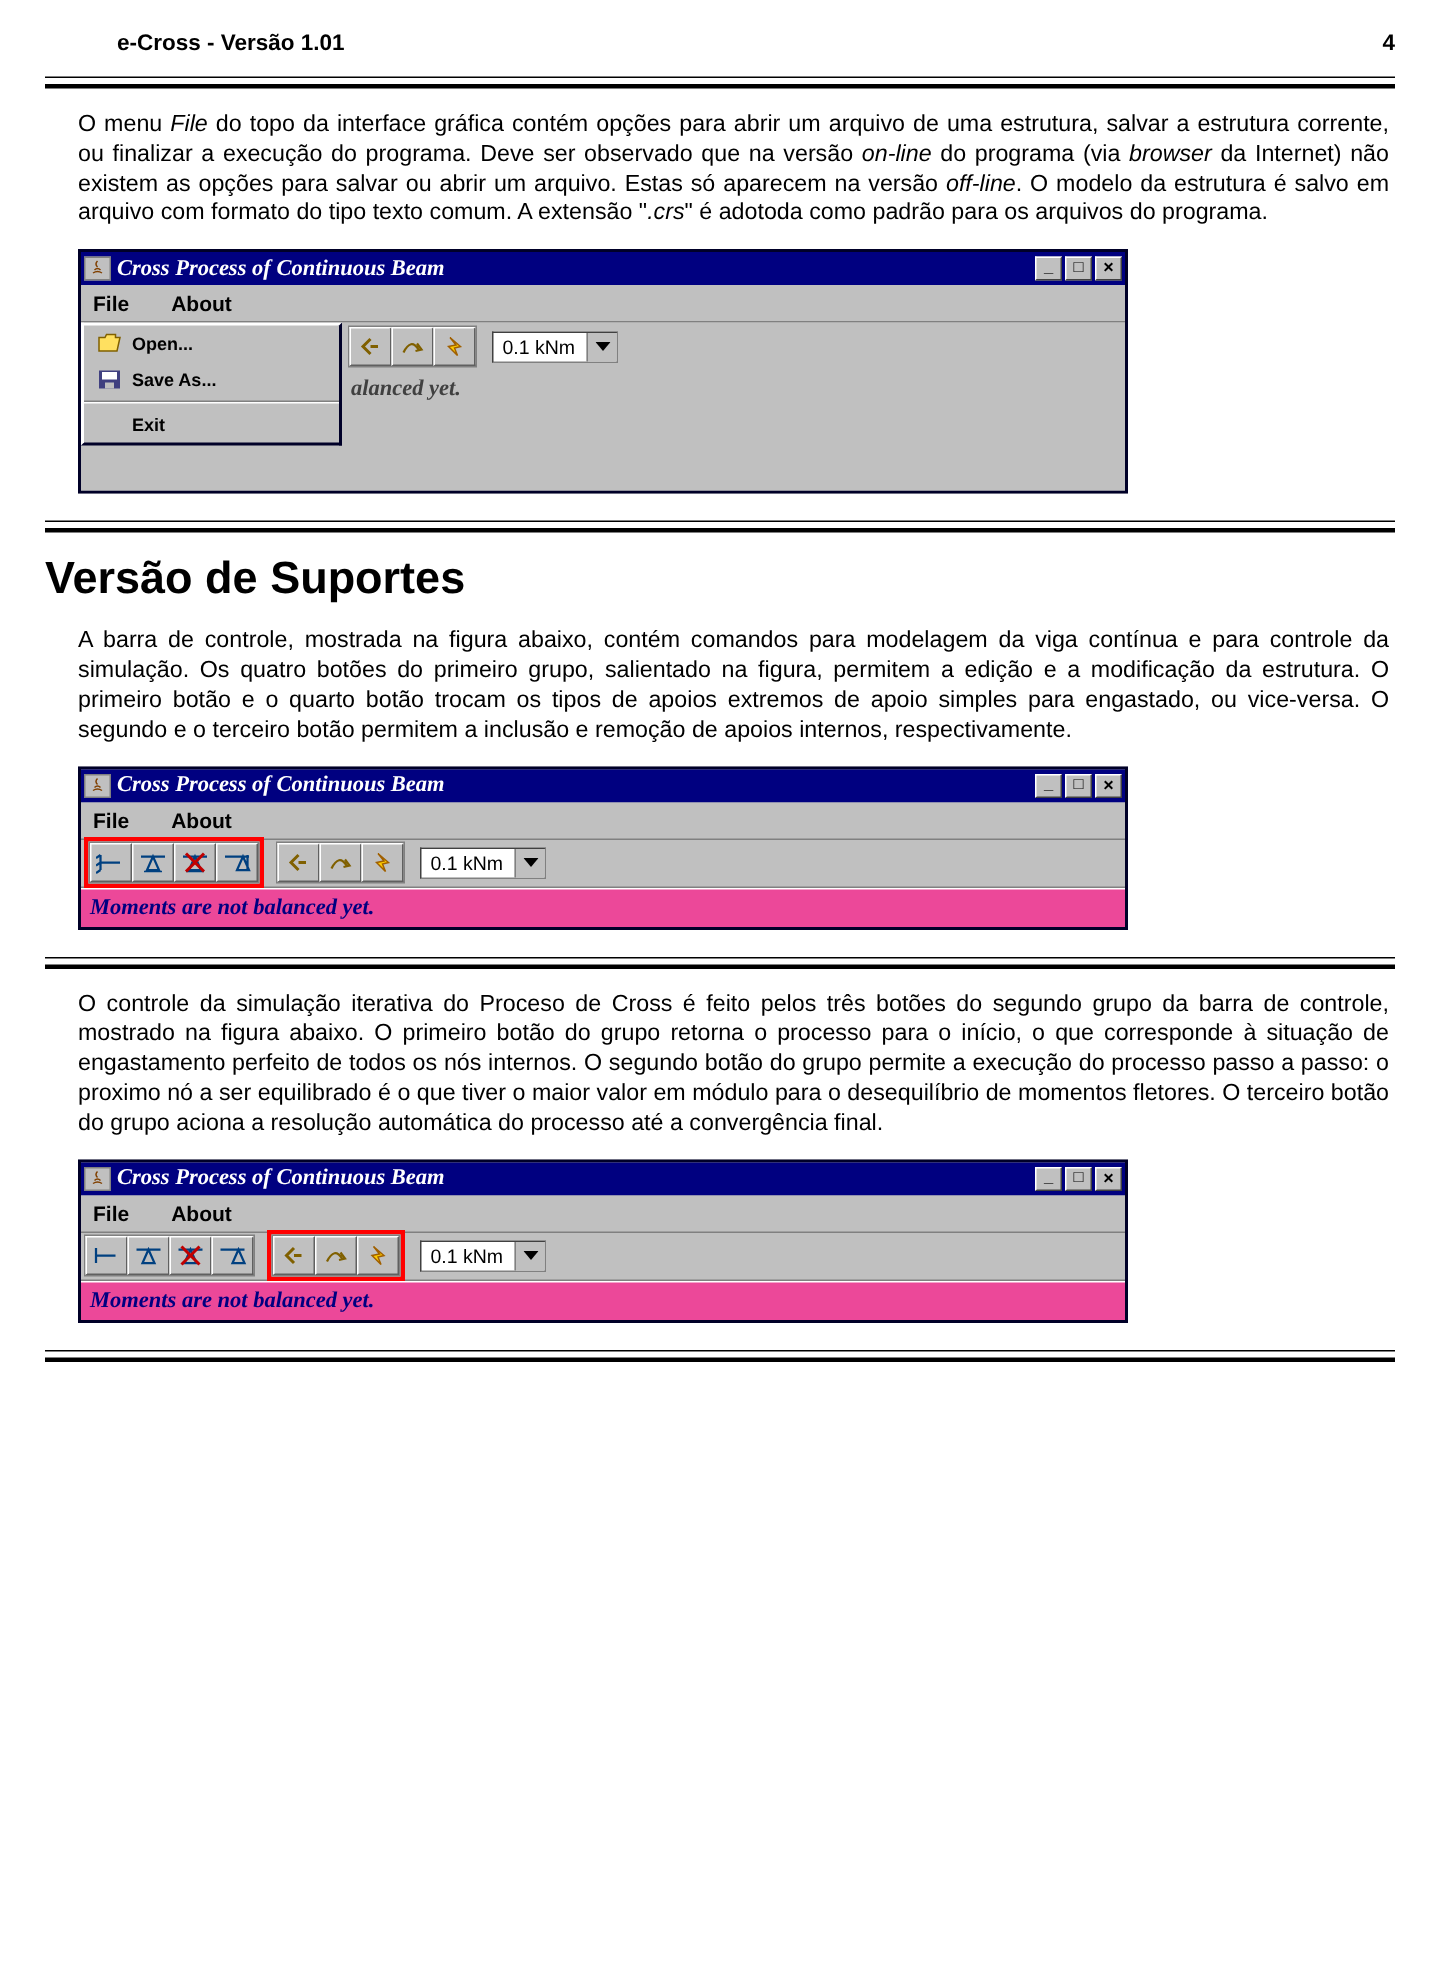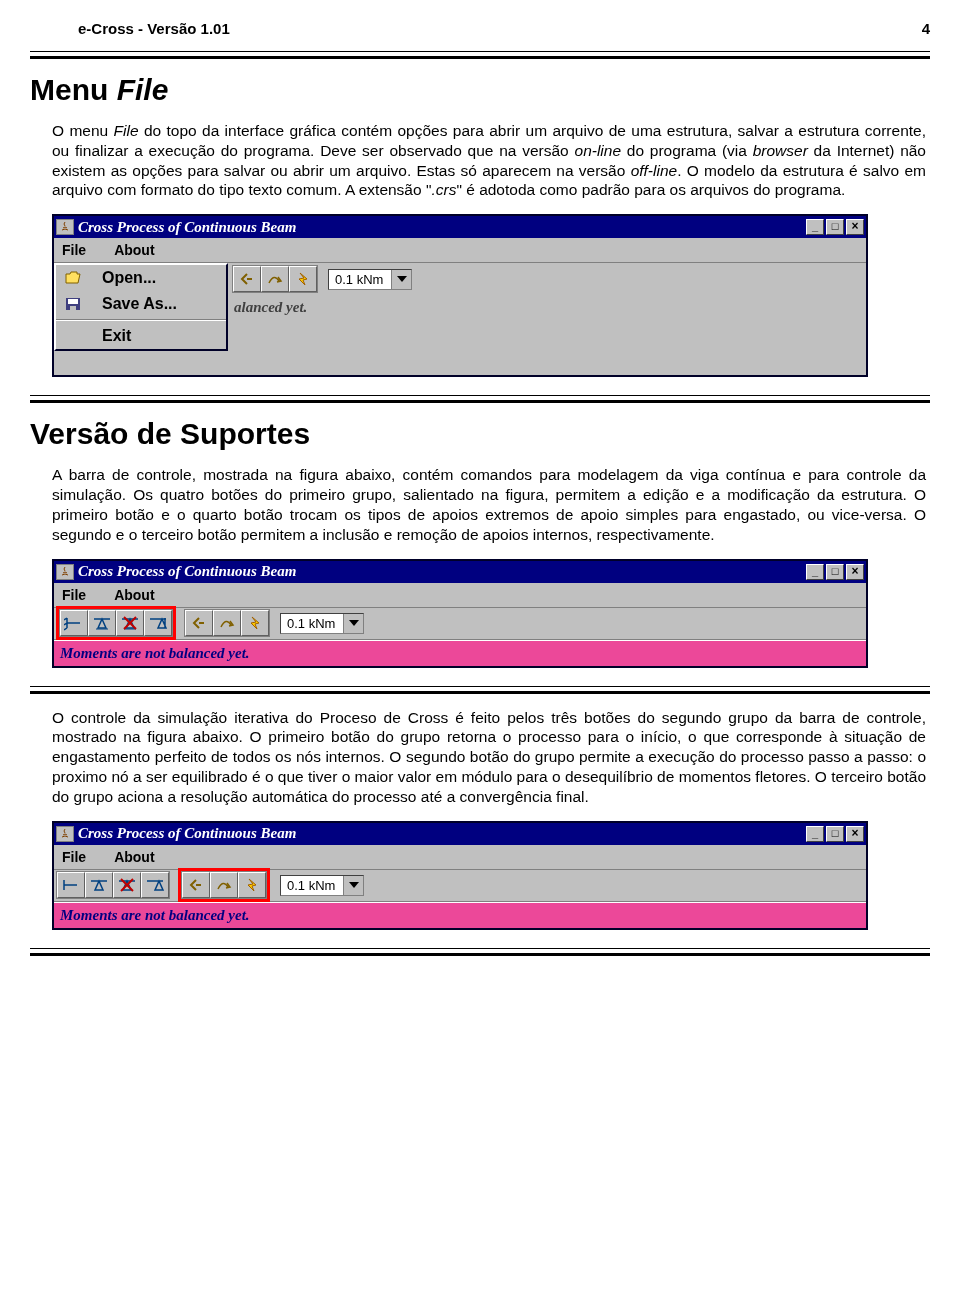--- a/index.html
+++ b/index.html
@@ -43,21 +43,21 @@
     line-height: 1.28;
     text-align: justify;
     margin: 0 0 14px 0;
     padding: 0 4px 0 22px;
   }
 
   
   .app-window {
     margin: 4px 0 18px 22px;
     border: 2px solid #000028;
-    width: 816px;
+    width: 700px;
     background: #c0c0c0;
     font-family: "Tahoma", "Arial", sans-serif;
     font-size: 13px;
   }
   .titlebar {
     background: #000080;
     color: #fff;
     display: flex;
     align-items: center;
     height: 22px;
@@ -166,23 +166,23 @@
     background: #c0c0c0;
     border: 2px solid #000028;
     border-top-color:#fff; border-left-color:#fff;
     width: 174px;
     z-index: 5;
   }
   .file-dropdown-item {
     padding: 4px 8px;
     display: flex;
     align-items: center;
-    gap: 20px;
+    gap: 6px;
     font-family: Arial,sans-serif;
-    font-size: 16px;
+    font-size: 12px;
     font-weight: bold;
   }
   .file-dropdown-item .mi-icon {
     width: 18px; height: 16px;
     display:flex; align-items:center; justify-content:center;
   }
   .file-dropdown hr {
     border:none; border-top:1px solid #808080; border-bottom:1px solid #fff;
     margin: 2px 0;
   }
@@ -215,24 +215,20 @@
 
 <div class="page">
 
   <div class="page-header">
     <span>e-Cross - Versão 1.01</span>
     <span>4</span>
   </div>
   <hr class="thin-above-thick">
   <hr class="thick">
 
-  <h1 class="section">
-    <span>Menu</span>
-    <span class="italic">File</span>
-  </h1>
 
   <p class="body-text" id="section1-body">O menu <i>File</i> do topo da interface gráfica contém opções para abrir um arquivo de uma estrutura, salvar a estrutura corrente, ou finalizar a execução do programa. Deve ser observado que na versão <i>on-line</i> do programa (via <i>browser</i> da Internet) não existem as opções para salvar ou abrir um arquivo. Estas só aparecem na versão <i>off-line</i>. O modelo da estrutura é salvo em arquivo com formato do tipo texto comum. A extensão "<i>.crs</i>" é adotoda como padrão para os arquivos do programa.</p>
 
   <div class="app-window">
     <div class="titlebar">
       <span class="java-icon">
         <svg width="12" height="12" viewBox="0 0 12 12">
             <path d="M3 9 Q6 7 9 9 M4 7 Q6 5 8 7 M6 1 Q4 3 6 5" stroke="#804000" stroke-width="1" fill="none"></path>
           </svg>
       </span>

